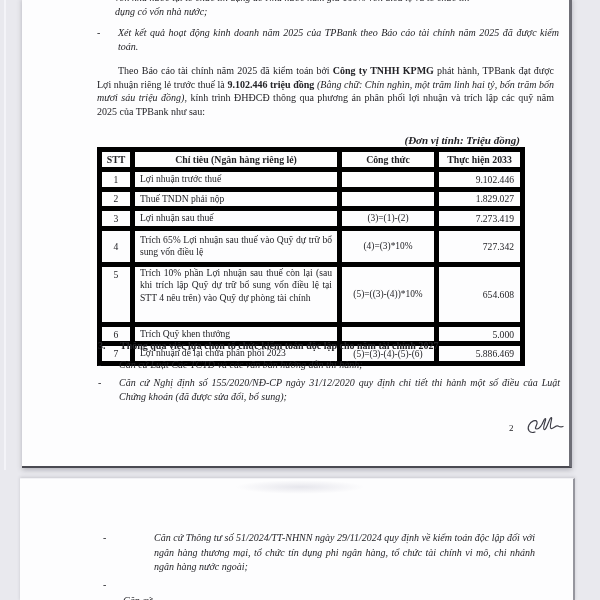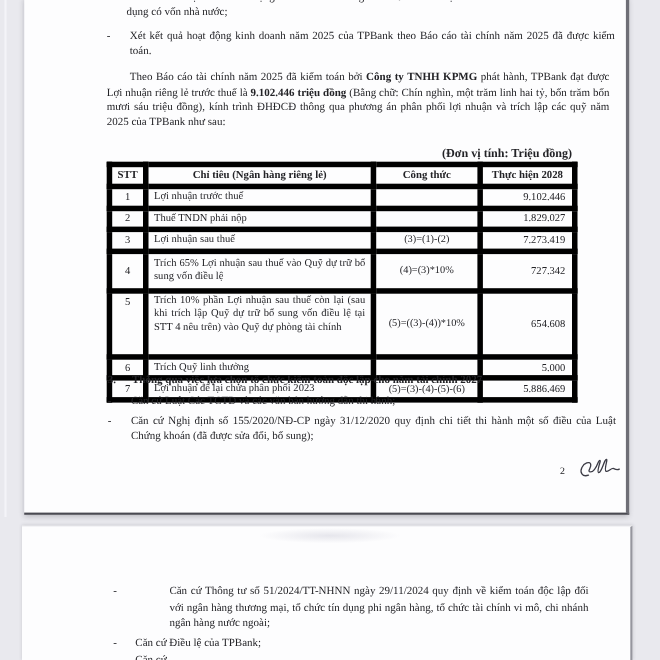--- a/index.html
+++ b/index.html
@@ -18,21 +18,21 @@
   }
   #page2{
     left:20px;top:478px;width:553px;height:122px;
     border-right:2px solid #96969e;
     border-top:1px solid #f2f2f5;
     box-shadow:0 -1px 3px rgba(60,60,70,.18);
     overflow:hidden;
   }
   .bg-strip-line{position:absolute;left:4px;top:0;width:2px;height:470px;background:#f4f4f8;}
   .abs{position:absolute;}
-  .it{}
+  .it{font-style:italic;}
   .bd{font-weight:bold;}
   .txt{font-size:10px;line-height:13px;}
   .justify{text-align:justify;}
   .bullet-row{display:flex;}
   .bullet-marker{width:21px;flex:0 0 21px;}
   .smudge{
     position:absolute;left:215px;top:1px;width:130px;height:14px;
     background:radial-gradient(ellipse at center,#e6e6ec 0%,rgba(230,230,236,0) 70%);
   }
   
@@ -75,21 +75,21 @@
       <col style="width:33px;">
         <col style="width:207px;">
         <col style="width:97px;">
         <col style="width:86px;">
     </colgroup>
     <tbody>
         <tr style="height:19px;">
       <th>STT</th>
       <th>Chỉ tiêu (Ngân hàng riêng lẻ)</th>
       <th>Công thức</th>
-      <th>Thực hiện 2028</th>
+      <th>Thực hiện 2033</th>
     </tr>
     <tr style="height:14px;">
       <td class="c-stt">1</td>
       <td class="c-label">Lợi nhuận trước thuế</td>
       <td class="c-formula"></td>
       <td class="c-value">9.102.446</td>
     </tr>
     <tr style="height:14px;">
       <td class="c-stt">2</td>
       <td class="c-label">Thuế TNDN phải nộp</td>
@@ -109,21 +109,21 @@
       <td class="c-value">727.342</td>
     </tr>
     <tr style="height:60px;">
       <td class="c-stt" style="vertical-align:top;padding-top:2px;">5</td>
       <td class="c-label" style="vertical-align:top;padding-top:0;">Trích 10% phần Lợi nhuận sau thuế còn lại (sau khi trích lập Quỹ dự trữ bổ sung vốn điều lệ tại STT 4 nêu trên) vào Quỹ dự phòng tài chính</td>
       <td class="c-formula">(5)=((3)-(4))*10%</td>
       <td class="c-value">654.608</td>
     </tr>
     <tr style="height:15px;">
       <td class="c-stt">6</td>
-      <td class="c-label">Trích Quỹ linh thưởng</td>
+      <td class="c-label">Trích Quỹ khen thưởng</td>
       <td class="c-formula"></td>
       <td class="c-value">5.000</td>
     </tr>
     <tr style="height:15px;">
       <td class="c-stt">7</td>
       <td class="c-label">Lợi nhuận để lại chưa phân phối 2023</td>
       <td class="c-formula">(5)=(3)-(4)-(5)-(6)</td>
       <td class="c-value">5.886.469</td>
     </tr>
   </tbody>
@@ -154,20 +154,19 @@
 <div class="page" id="page2">
   <div class="smudge"></div>
 
   <div class="abs txt it bullet-row" style="left:83px;top:52px;width:432px;line-height:14.5px;">
     <span class="bullet-marker" style="width:20px;flex:0 0 20px;">-</span>
     <span class="justify" style="width:412px;margin-left:31px;">Căn cứ Thông tư số 51/2024/TT-NHNN ngày 29/11/2024 quy định về kiểm toán độc lập đối với ngân hàng thương mại, tổ chức tín dụng phi ngân hàng, tổ chức tài chính vi mô, chi nhánh ngân hàng nước ngoài;</span>
   </div>
 
   <div class="abs txt it bullet-row" style="left:83px;top:99px;width:432px;">
     <span class="bullet-marker" style="width:20px;flex:0 0 20px;">-</span>
-    <span>Căn cứ Điều lệ của TPBank;</span>
   </div>
 
   <div class="abs txt it bullet-row" style="left:83px;top:115px;width:432px;">
     <span class="bullet-marker" style="width:20px;flex:0 0 20px;">-</span>
     <span>Căn cứ ...</span>
   </div>
 </div>
 
 </body></html>

